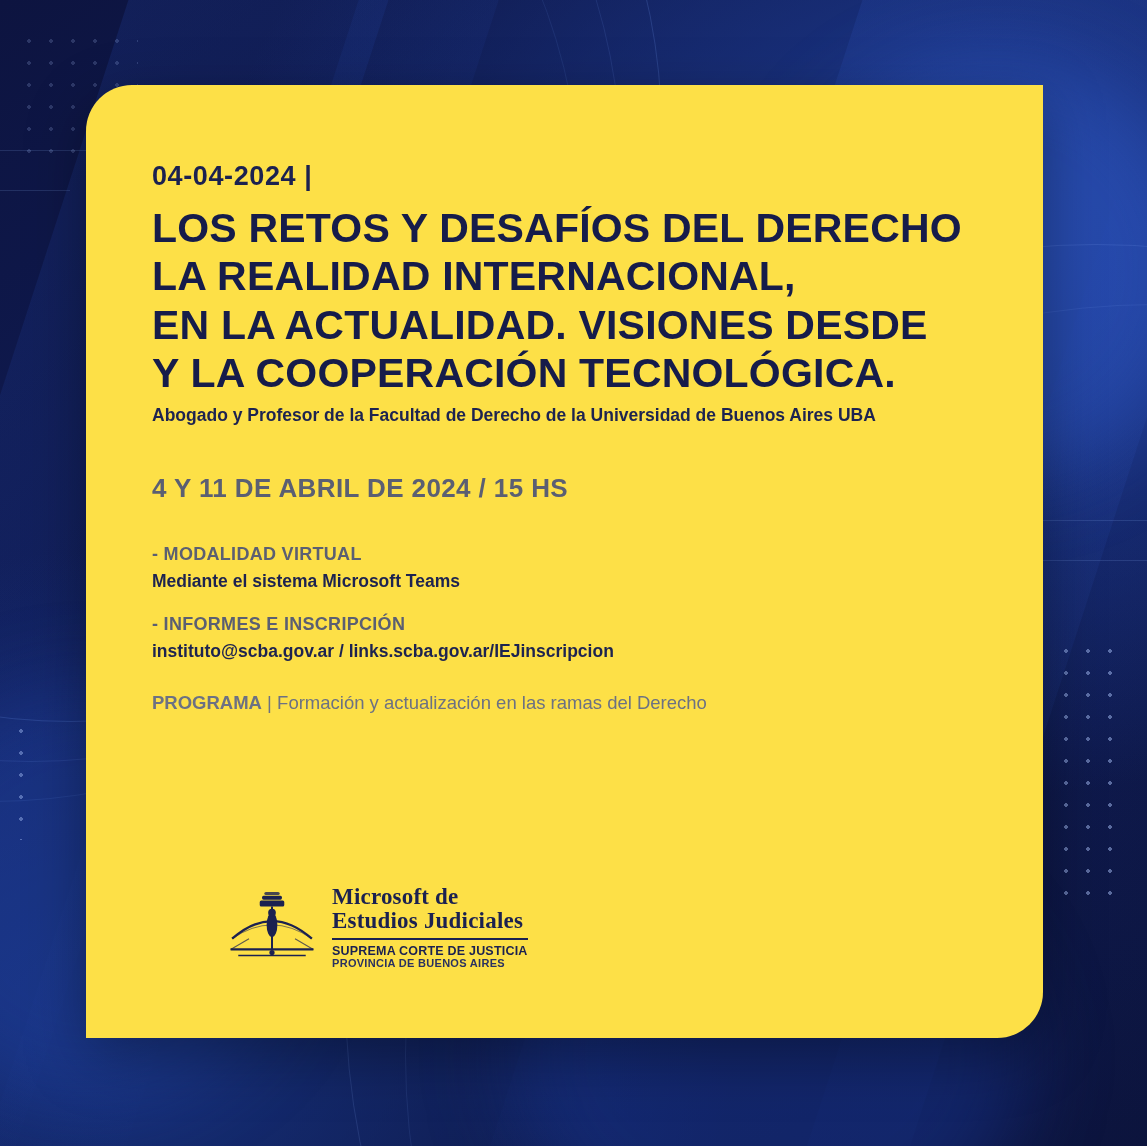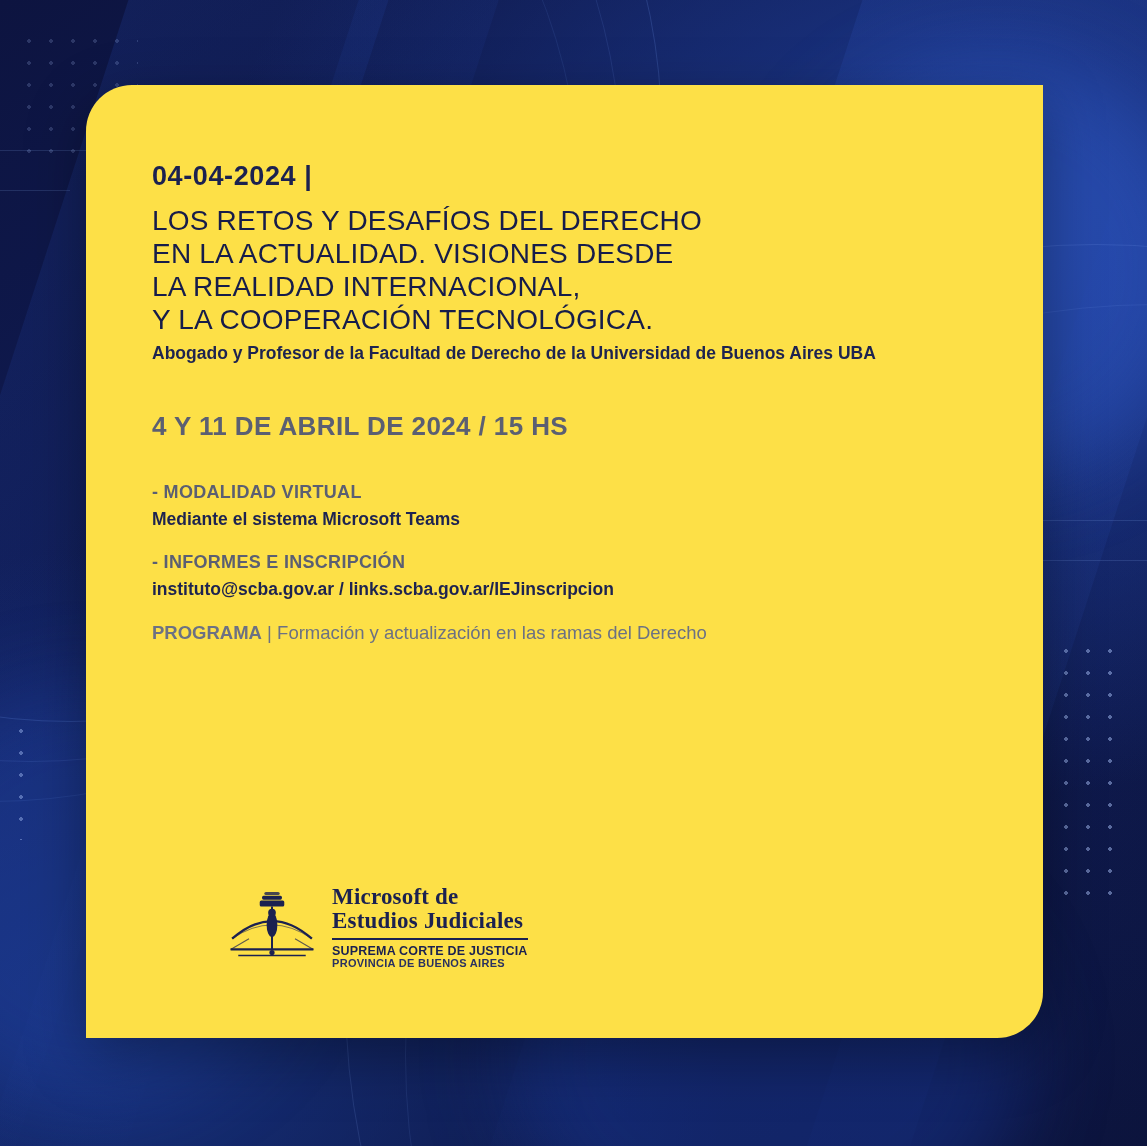--- a/index.html
+++ b/index.html
@@ -94,23 +94,23 @@
 
   .date-line {
     font-size: 27px;
     font-weight: 700;
     letter-spacing: .6px;
     color: #1b2150;
     margin: 0 0 12px 0;
   }
 
   .title {
-    font-size: 28px;
+    font-size: 41px;
     line-height: 1.18;
-    font-weight: 400;
+    font-weight: 700;
     letter-spacing: .2px;
     color: #161c4a;
     margin: 0;
     max-width: 880px;
   }
   .title span { display: block; }
 
   .speaker {
     margin-top: 62px;
     font-size: 26px;
@@ -145,21 +145,21 @@
   }
   .block-body {
     margin-top: 6px;
     font-size: 17.5px;
     font-weight: 700;
     color: #1d2350;
   }
   .block.tight { margin-top: 22px; }
 
   .program {
-    margin-top: 22px;
+    margin-top: 30px;
     font-size: 18.5px;
     color: #6c7183;
     font-weight: 400;
   }
   .program b {
     font-weight: 700;
     color: #6c7183;
   }
 
   
@@ -235,22 +235,22 @@
   <div class="hairline" style="right:0;top:520px;width:110px;height:1px;"></div>
   <div class="hairline" style="right:0;top:560px;width:150px;height:1px;"></div>
 
   <div class="card">
     <div class="card-inner">
 
       <div class="date-line">04-04-2024 |</div>
 
       <h1 class="title">
         <span>LOS RETOS Y DESAFÍOS DEL DERECHO</span>
+        <span>LA REALIDAD INTERNACIONAL,</span>
         <span>EN LA ACTUALIDAD. VISIONES DESDE</span>
-        <span>LA REALIDAD INTERNACIONAL,</span>
         <span>Y LA COOPERACIÓN TECNOLÓGICA.</span>
       </h1>
 
       <div class="speaker-sub">Abogado y Profesor de la Facultad de Derecho de la Universidad de Buenos Aires UBA</div>
 
       <div class="when">4 Y 11 DE ABRIL DE 2024  / 15 HS</div>
 
       <div class="block">
         <div class="block-head">- MODALIDAD VIRTUAL</div>
         <div class="block-body">Mediante el sistema Microsoft Teams</div>

